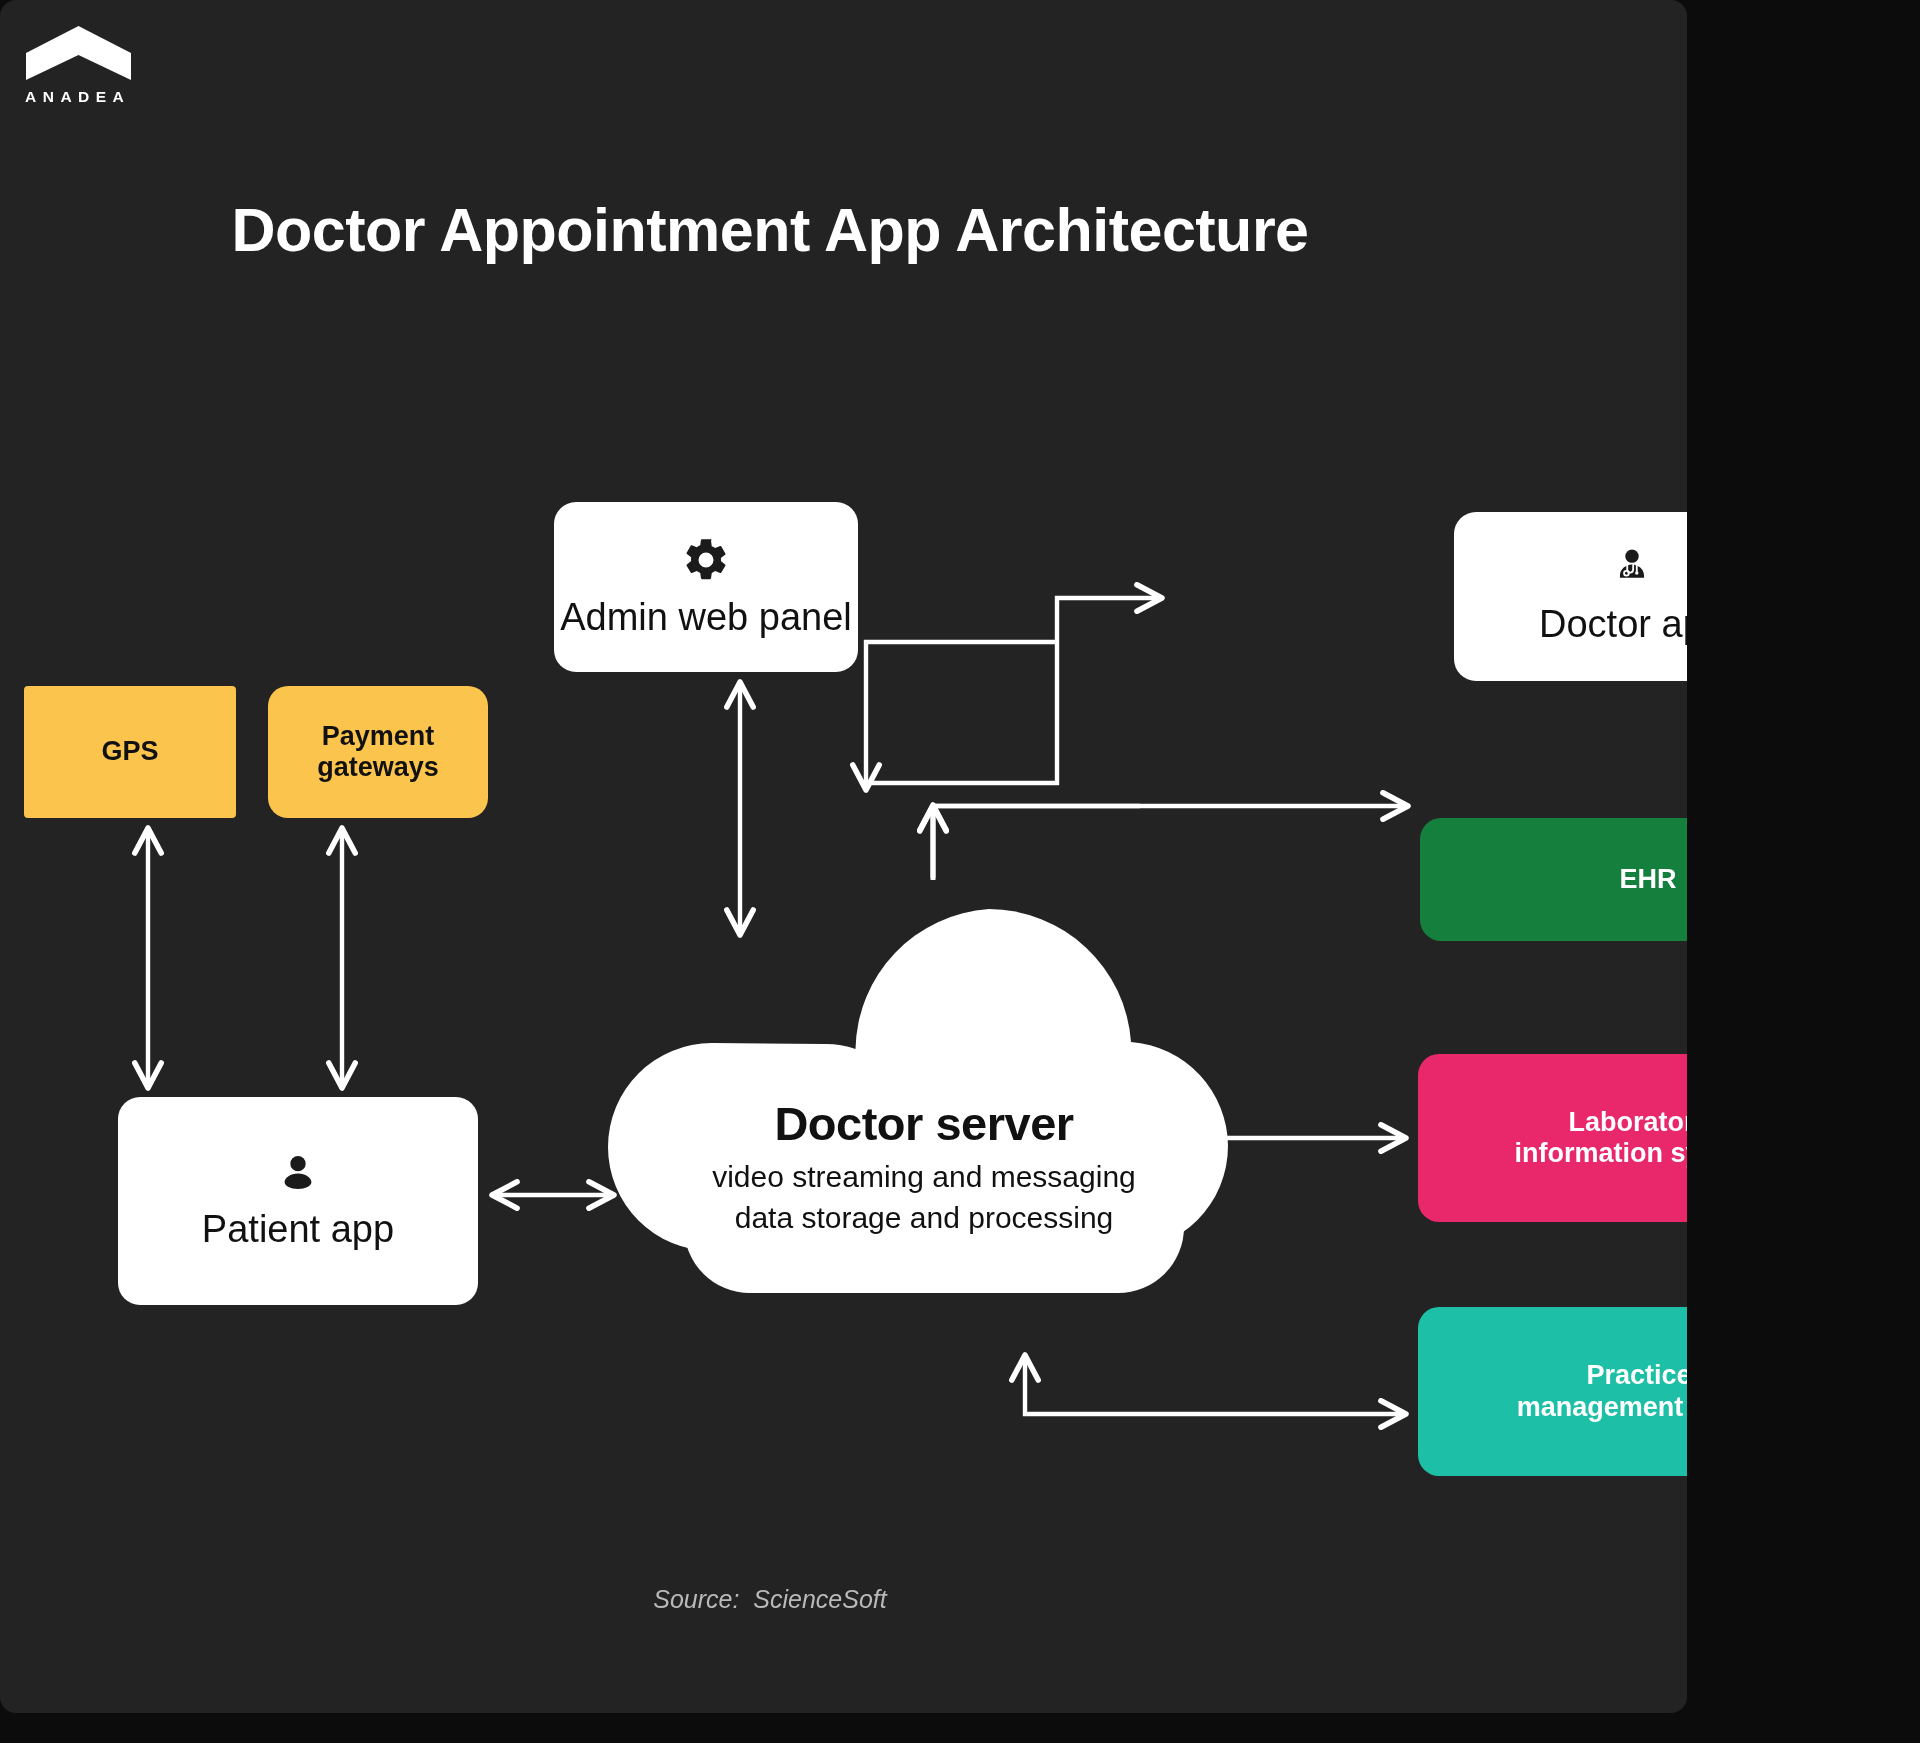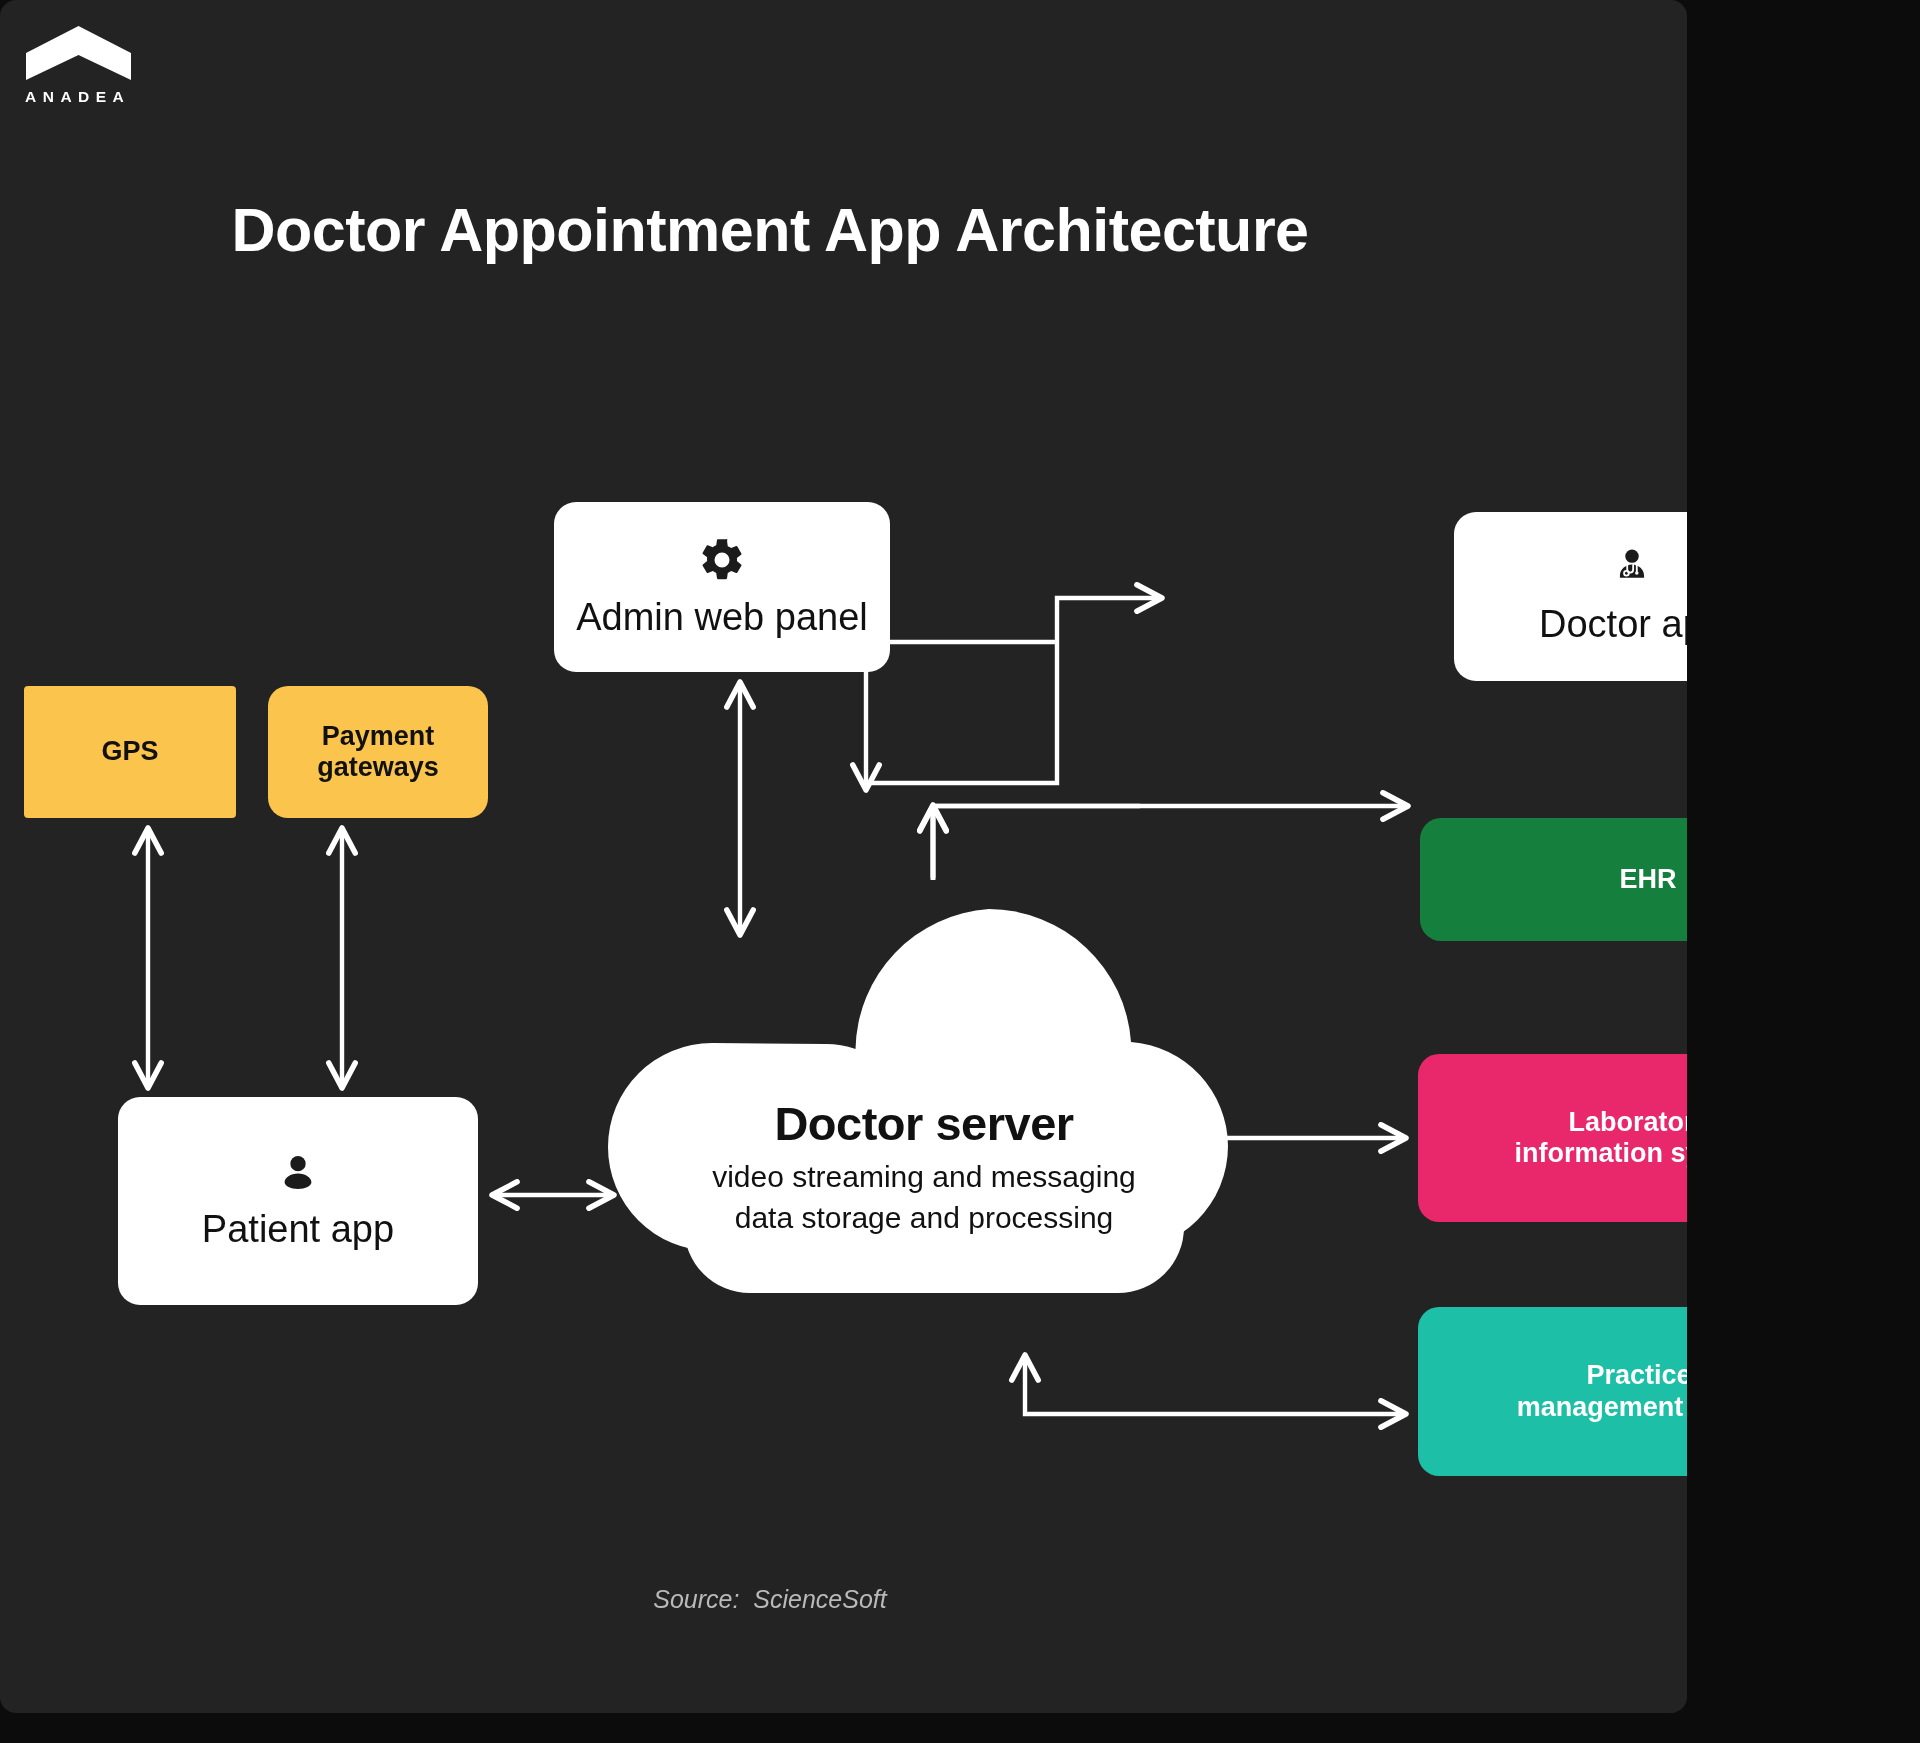--- a/index.html
+++ b/index.html
@@ -53,21 +53,21 @@
     left: 24px; top: 686px; width: 212px; height: 132px;
     background: #FBC44D; color: #111111;
     font-size: 27px; font-weight: 700; border-radius: 4px;
   }
   #node-payment {
     left: 268px; top: 686px; width: 220px; height: 132px;
     background: #FBC44D; color: #111111;
     font-size: 27px; font-weight: 700; border-radius: 20px;
   }
   #node-admin {
-    left: 554px; top: 502px; width: 336px; height: 170px;
+    left: 554px; top: 502px; width: 304px; height: 170px;
     font-size: 38px; font-weight: 400;
   }
   #node-doctor {
     left: 1454px; top: 512px; width: 356px; height: 169px;
     font-size: 38px; font-weight: 400;
   }
   #node-patient {
     left: 118px; top: 1097px; width: 360px; height: 208px;
     font-size: 38px; font-weight: 400;
   }

